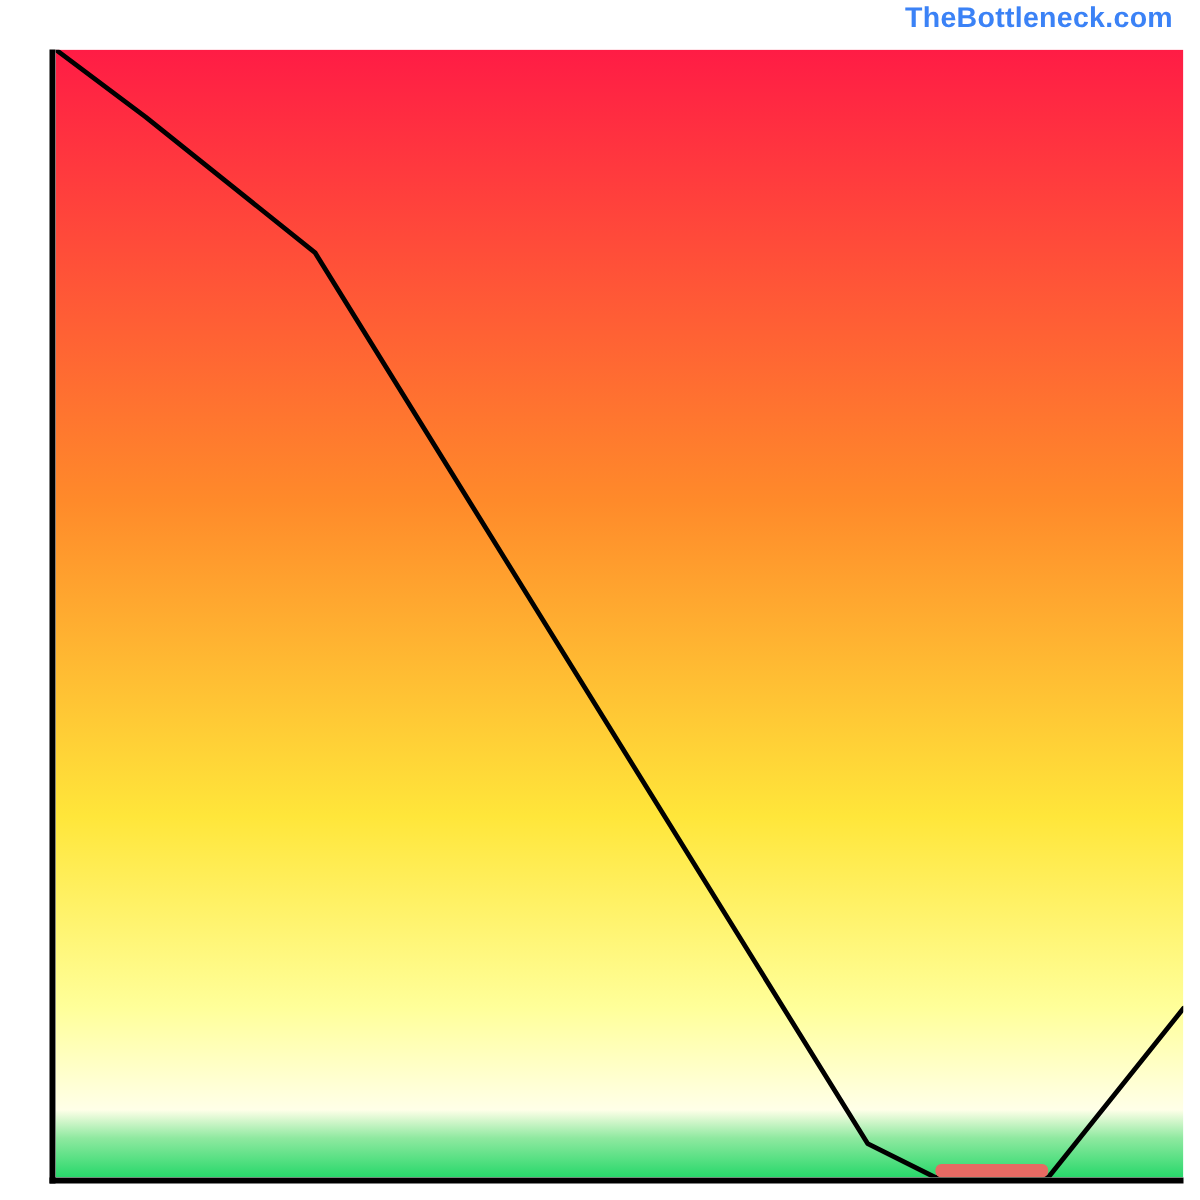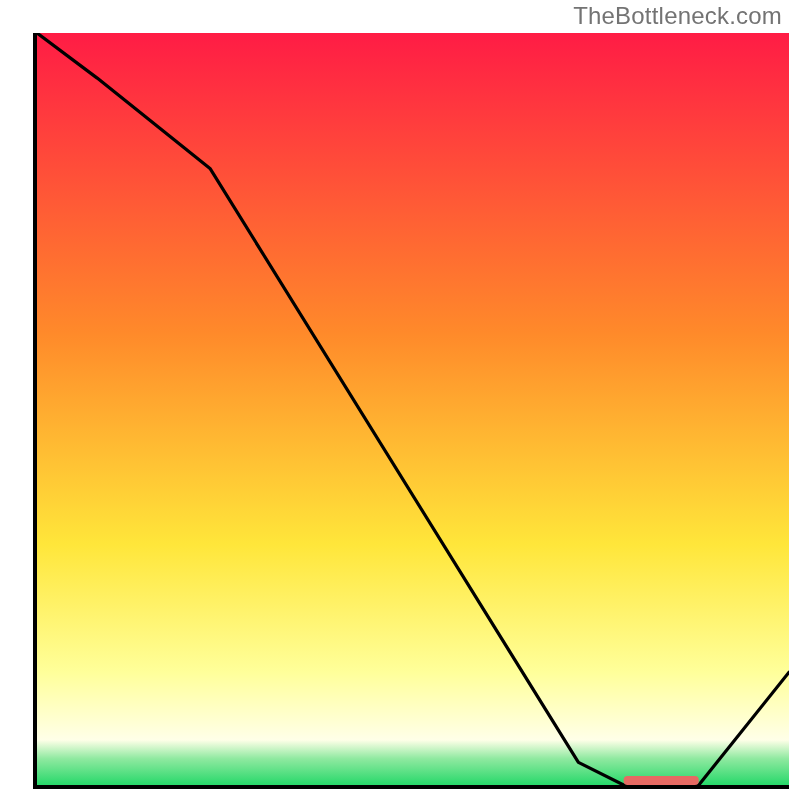--- a/index.html
+++ b/index.html
@@ -14,23 +14,23 @@
     position: absolute;
     left: 0;
     top: 0;
     width: 800px;
     height: 800px;
   }
   .watermark {
     position: absolute;
     top: 2px;
     right: 18px;
-    font-size: 24px;
-    font-weight: normal;
-    color: #737373;
+    font-size: 19px;
+    font-weight: bold;
+    color: #3b82f6;
     letter-spacing: 0.2px;
   }
   .plot-area {
     position: absolute;
     left: 33px;
     top: 33px;
     width: 756px;
     height: 756px;
     border-left: 4px solid #000;
     border-bottom: 4px solid #000;

